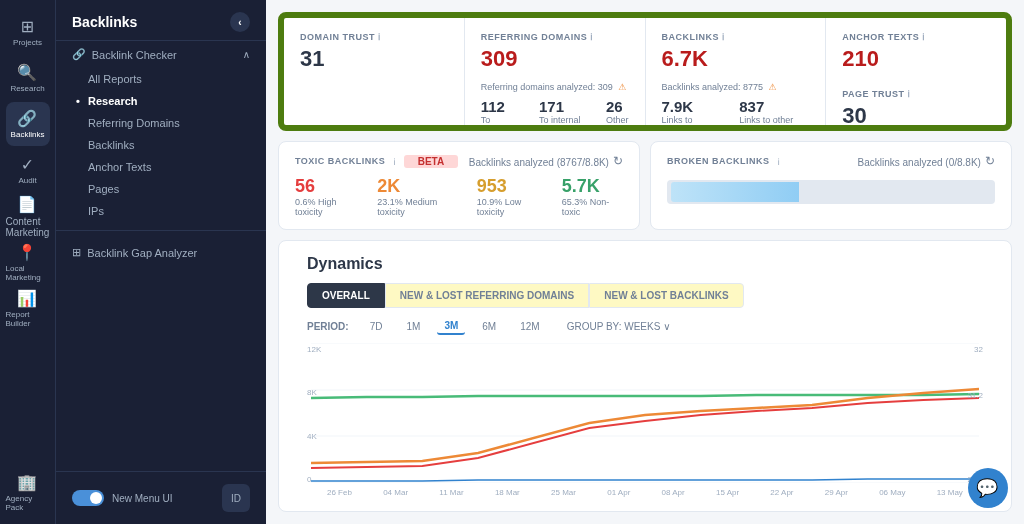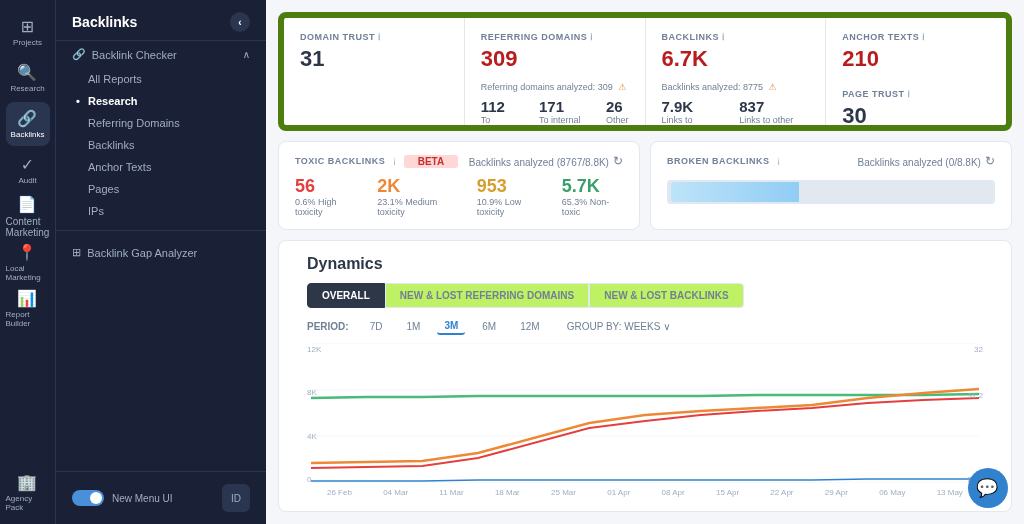--- a/index.html
+++ b/index.html
@@ -59,21 +59,21 @@
     .toxic-val .val-label { font-size: 9px; color: #718096; }
     .broken-card { flex: 1; background: #fff; border-radius: 8px; padding: 12px 16px; border: 1px solid #e2e8f0; display: flex; flex-direction: column; }
     .broken-header { display: flex; align-items: center; gap: 8px; margin-bottom: 8px; }
     .broken-bar { height: 24px; background: #e2e8f0; border-radius: 4px; overflow: hidden; position: relative; margin-top: 4px; }
     .broken-bar-fill { height: 100%; background: linear-gradient(90deg, #bee3f8 0%, #90cdf4 100%); width: 0%; }
 
     
     .dynamics-card { background: #fff; border-radius: 8px; padding: 14px 28px; border: 1px solid #e2e8f0; flex: 1; }
     .dynamics-title { font-size: 16px; font-weight: 700; color: #2d3748; margin-bottom: 10px; }
     .dynamics-tabs { display: flex; gap: 0; margin-bottom: 10px; }
-    .dyn-tab { padding: 6px 14px; font-size: 10px; font-weight: 600; cursor: pointer; border: 1px solid #e2e8f0; color: #718096; background: #bef264; }
+    .dyn-tab { padding: 6px 14px; font-size: 10px; font-weight: 600; cursor: pointer; border: 1px solid #e2e8f0; color: #718096; background: #fef9c3; }
     .dyn-tab:first-child { border-radius: 4px 0 0 4px; }
     .dyn-tab:last-child { border-radius: 0 4px 4px 0; }
     .dyn-tab.active { background: #2d3748; color: #fff; border-color: #2d3748; }
     .period-row { display: flex; align-items: center; gap: 10px; margin-bottom: 8px; font-size: 10px; color: #718096; }
     .period-label { font-weight: 600; margin-right: 4px; }
     .period-btn { padding: 2px 7px; cursor: pointer; border-radius: 3px; }
     .period-btn.active { color: #3182ce; font-weight: 700; border-bottom: 2px solid #3182ce; }
     .group-by { margin-left: 10px; }
     .chart-y-label { position: absolute; left: 0; top: 0; bottom: 0; display: flex; flex-direction: column; justify-content: space-between; font-size: 8px; color: #a0aec0; padding: 2px 0; }
     .chart-y-label-right { position: absolute; right: 0; top: 0; bottom: 0; display: flex; flex-direction: column; justify-content: space-between; font-size: 8px; color: #a0aec0; padding: 2px 0; text-align: right; }

